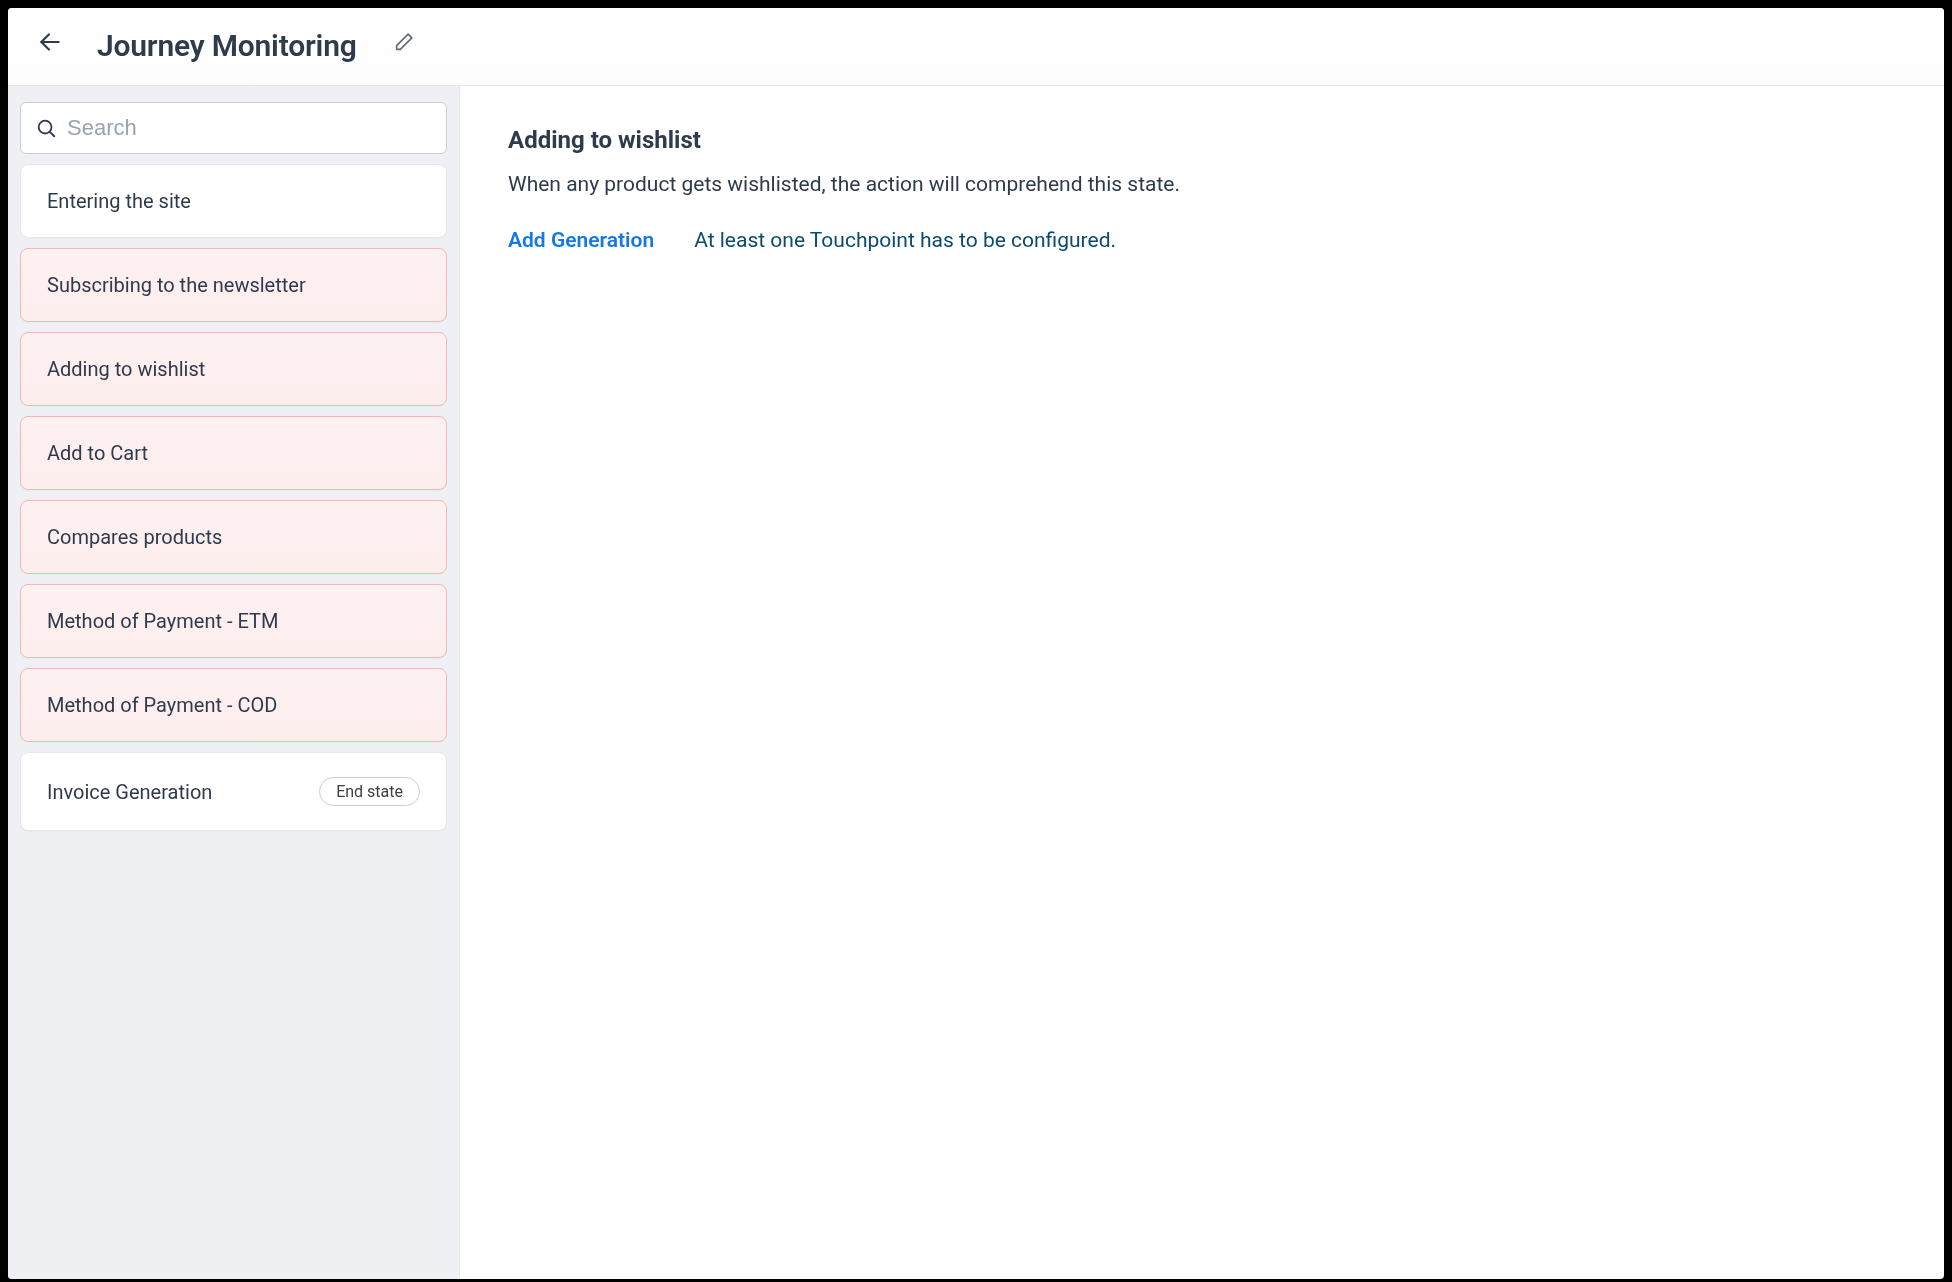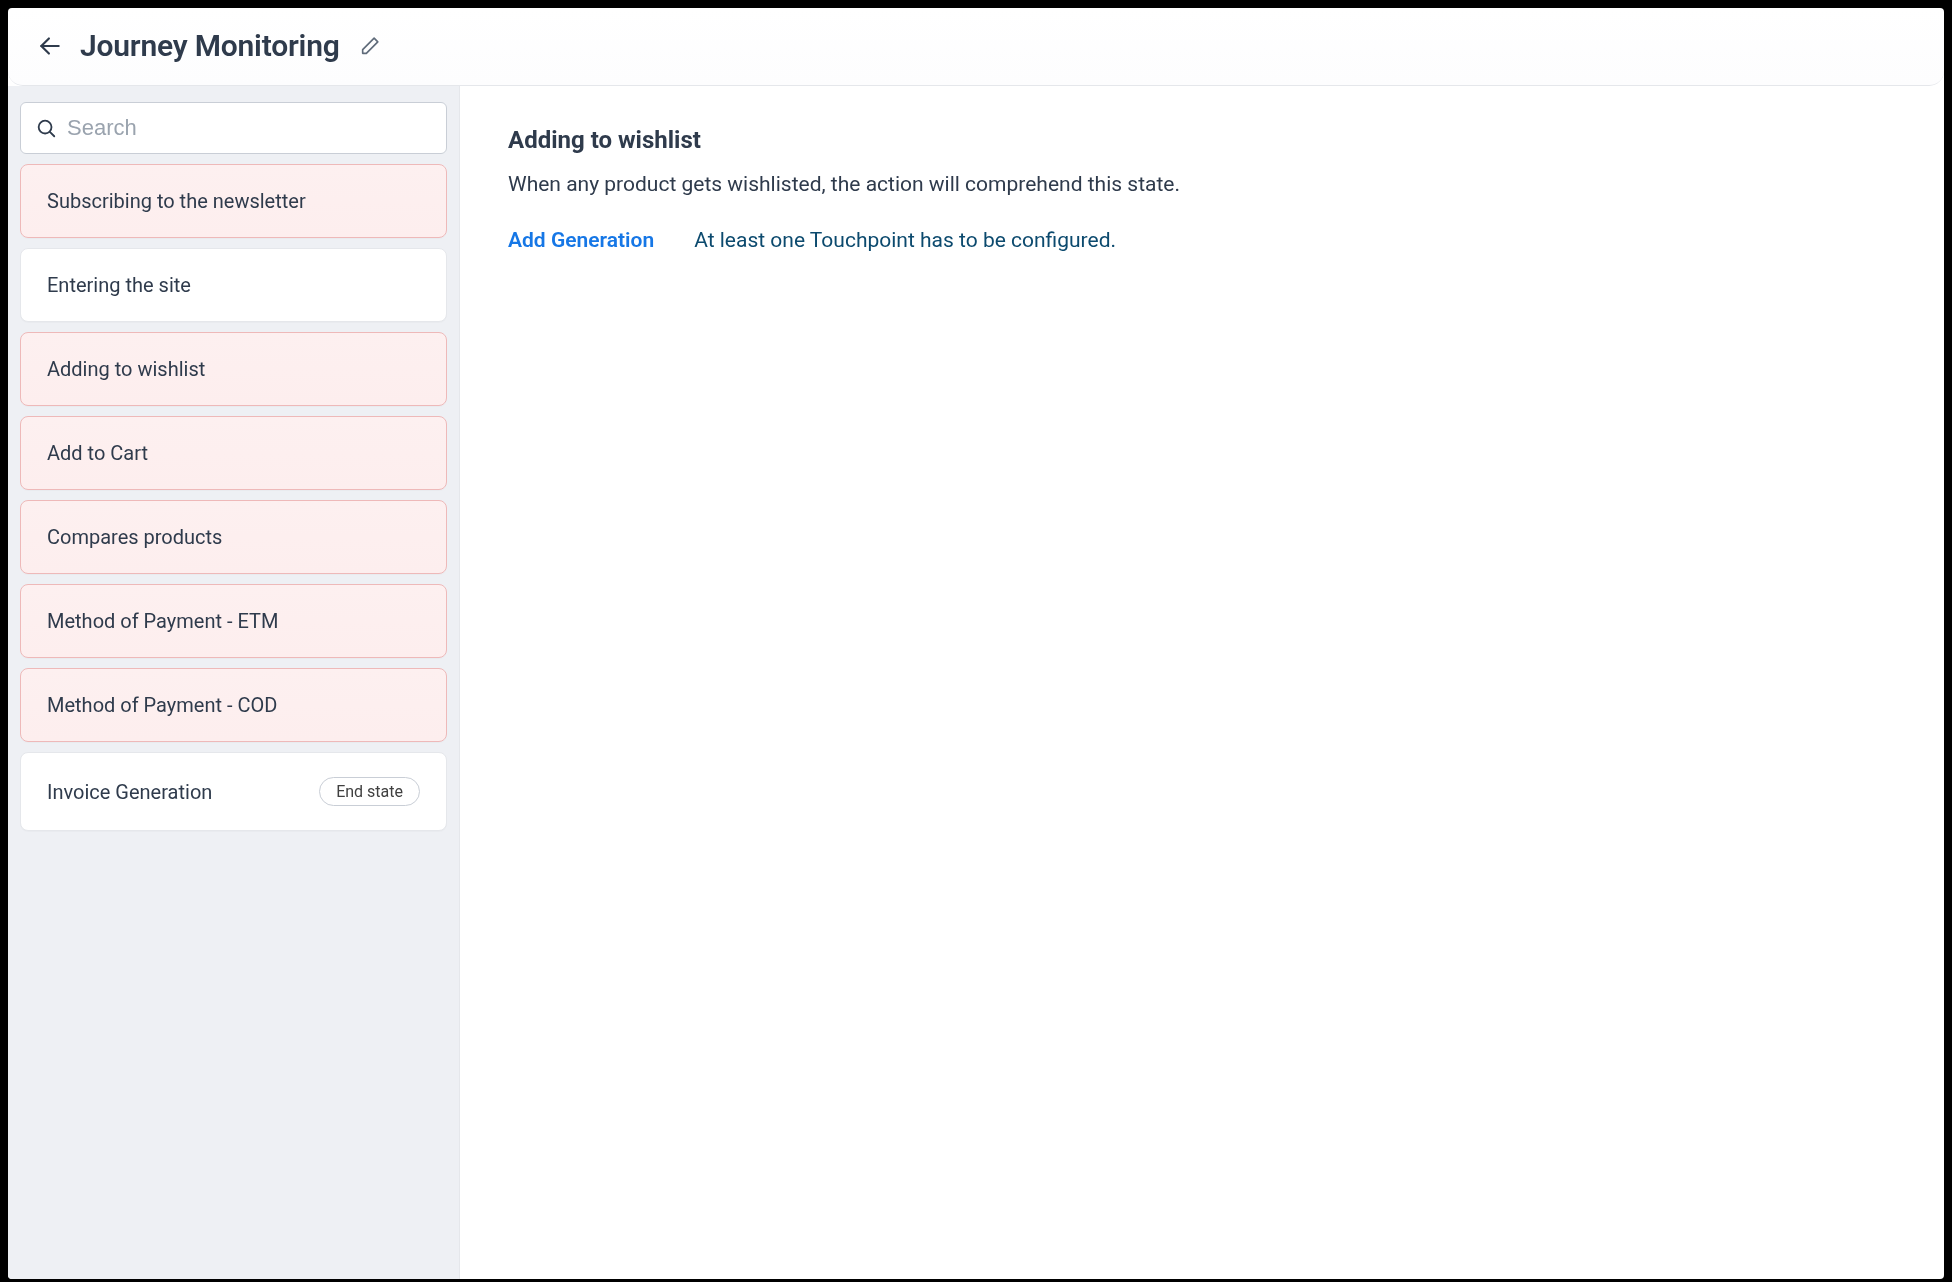--- a/index.html
+++ b/index.html
@@ -15,26 +15,25 @@
       border-radius: 4px;
       height: 100%;
       display: flex;
       flex-direction: column;
       overflow: hidden;
     }
 
     
     .header {
       display: flex;
-      align-items: center;
-      gap: 16px;
+      align-items: flex-start;
+      gap: 33px;
       padding: 20px 28px 22px 28px;
       border-bottom: 1px solid #e5e7eb;
       background: linear-gradient(#fff, #fdfdfe);
-      border-radius: 15px;
     }
     .back-btn {
       display: inline-flex;
       align-items: center;
       justify-content: center;
       width: 28px;
       height: 28px;
       cursor: pointer;
       color: #2f3b4c;
     }
@@ -176,25 +175,25 @@
     <aside class="sidebar">
       <div class="search-wrap">
         <svg width="22" height="22" viewBox="0 0 24 24" fill="none" stroke="#2f3b4c" stroke-width="2" stroke-linecap="round" stroke-linejoin="round">
             <circle cx="11" cy="11" r="7"></circle>
             <line x1="21" y1="21" x2="16.2" y2="16.2"></line>
           </svg>
         <input class="search-input" type="text" placeholder="Search" style="">
       </div>
 
       <div id="state-list" style="display: flex; flex-direction: column; gap: 10px;">
-          <div class="state-card err">
-            <span>Subscribing to the newsletter</span>
-          </div>
           <div class="state-card">
             <span>Entering the site</span>
+          </div>
+          <div class="state-card err">
+            <span>Subscribing to the newsletter</span>
           </div>
           <div class="state-card err">
             <span>Adding to wishlist</span>
           </div>
           <div class="state-card err">
             <span>Add to Cart</span>
           </div>
           <div class="state-card err">
             <span>Compares products</span>
           </div>

